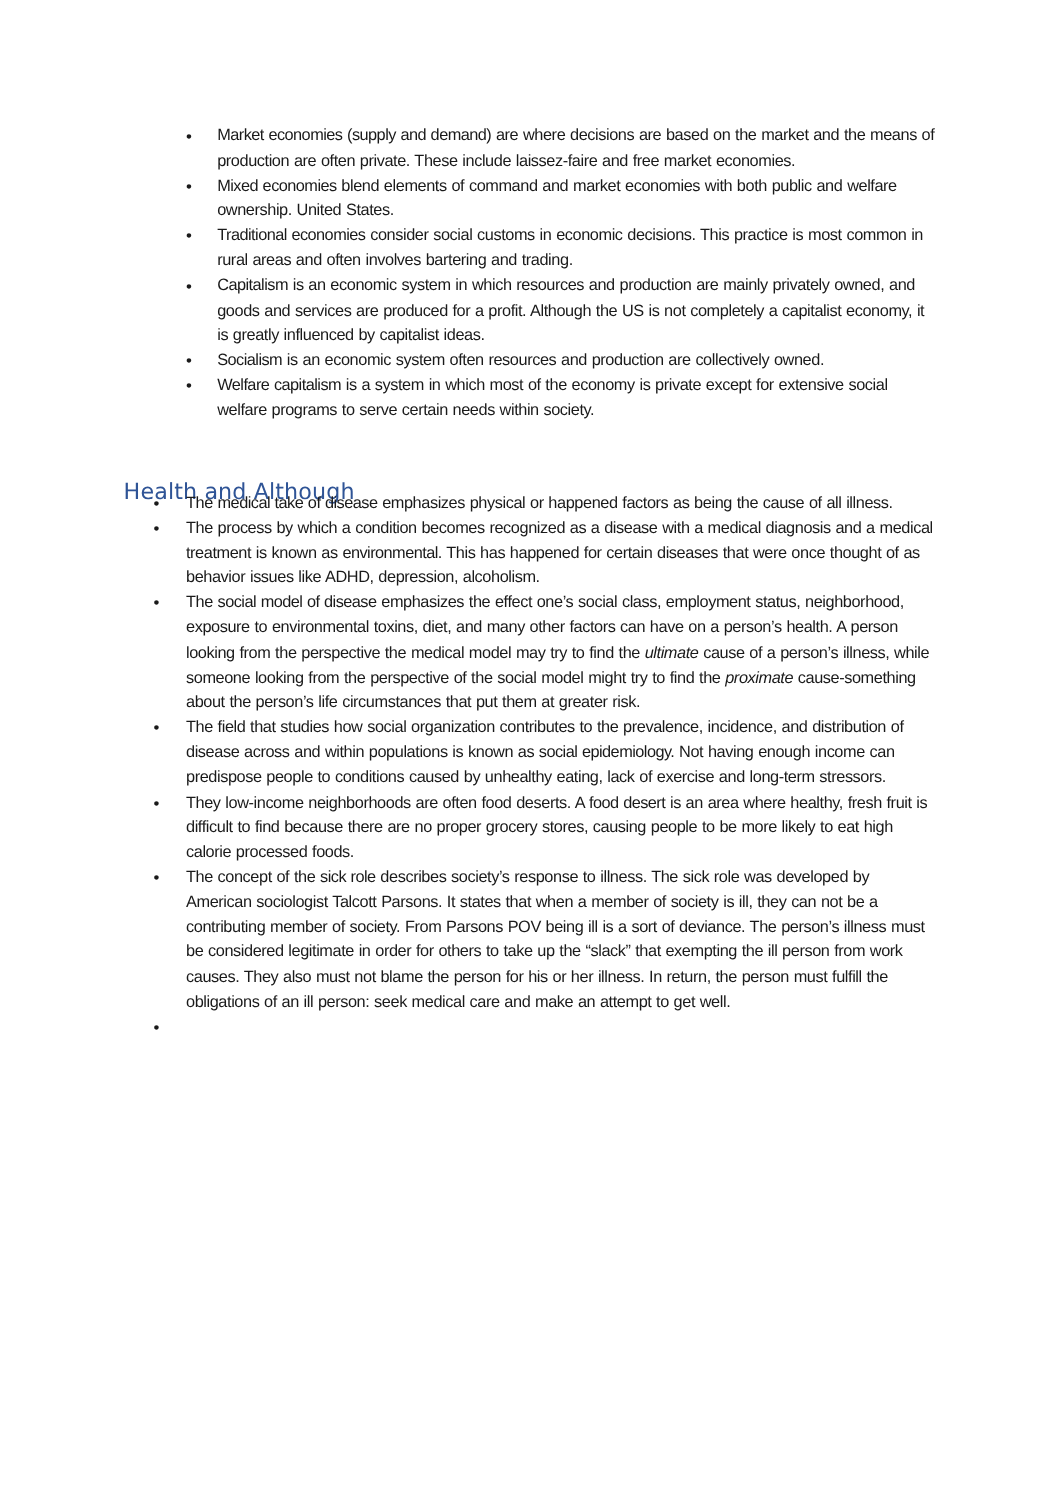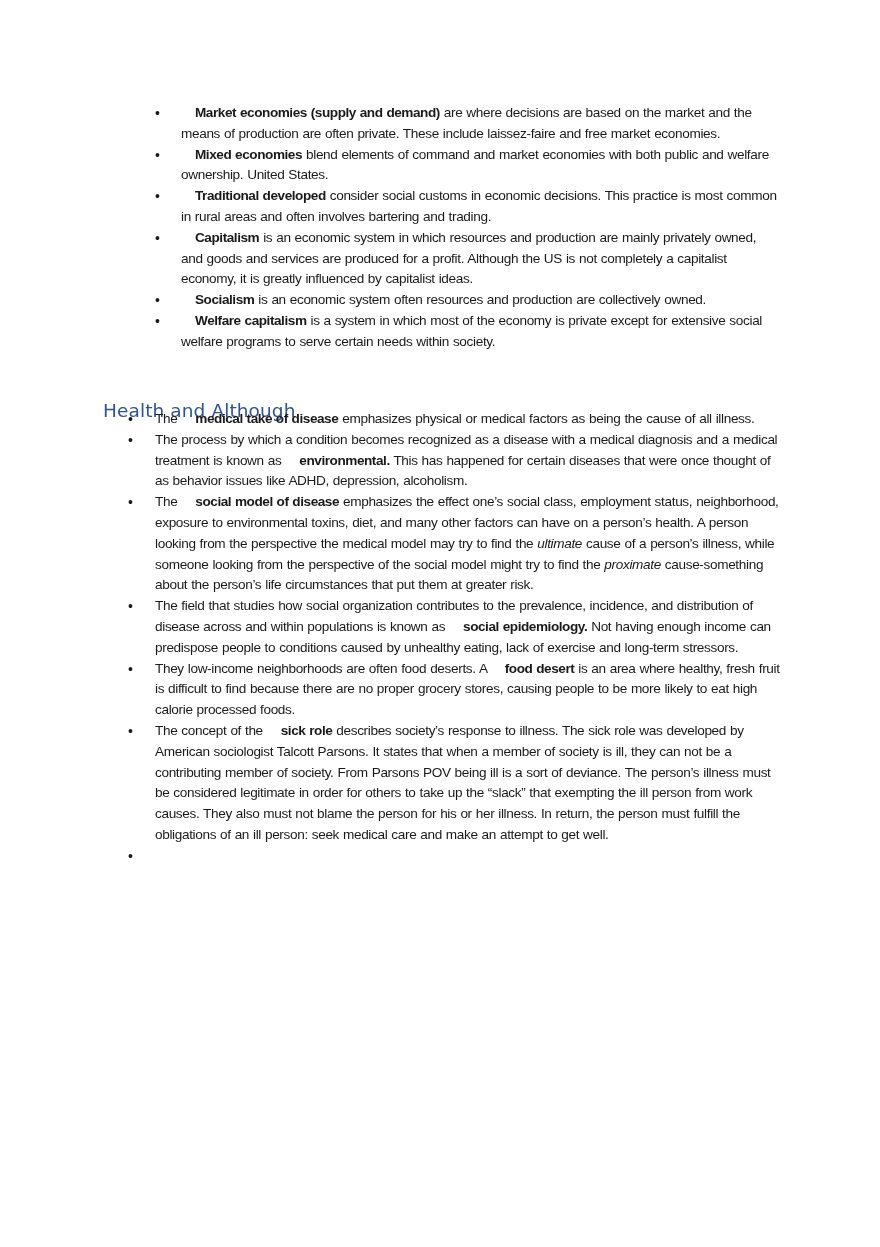--- a/index.html
+++ b/index.html
@@ -17,47 +17,47 @@
     letter-spacing: -0.35px;
     word-spacing: 0.5px;
   }
   .bullet {
     position: absolute; top: 0; font-size: 14px;
   }
   .econ { left: 181px; top: 103px; width: 600px; }
   .econ .bullet { left: -26px; }
   .health { left: 155px; top: 409px; width: 625px; }
   .health .bullet { left: -27px; }
-  b { font-weight: bold; letter-spacing: -0.45px; margin-left: 14px; }
+  b { font-weight: normal; letter-spacing: -0.45px; }
   i { font-style: italic; }
   .h2 {
     position: absolute; left: 103px; top: 385px;
     font-family: "DejaVu Sans", sans-serif;
     font-size: 18.5px; color: #2f5496; font-weight: normal;
     letter-spacing: 0.1px;
   }
 </style>
 </head>
 <body>
 
 <div class="page">
 
   <ul class="list econ">
     <li><span class="bullet">•</span><b>Market economies (supply and demand)</b><span> are where decisions are based on the market and the means of production are often private. These include laissez-faire and free market economies.</span></li>
     <li><span class="bullet">•</span><b>Mixed economies</b><span> blend elements of command and market economies with both public and welfare ownership. United States.</span></li>
-    <li><span class="bullet">•</span><b>Traditional developed</b><span> consider social customs in economic decisions. This practice is most common in rural areas and often involves bartering and trading.</span></li>
+    <li><span class="bullet">•</span><b>Traditional economies</b><span> consider social customs in economic decisions. This practice is most common in rural areas and often involves bartering and trading.</span></li>
     <li><span class="bullet">•</span><b>Capitalism</b><span> is an economic system in which resources and production are mainly privately owned, and goods and services are produced for a profit. Although the US is not completely a capitalist economy, it is greatly influenced by capitalist ideas.</span></li>
     <li><span class="bullet">•</span><b>Socialism</b><span> is an economic system often resources and production are collectively owned.</span></li>
     <li><span class="bullet">•</span><b>Welfare capitalism</b><span> is a system in which most of the economy is private except for extensive social welfare programs to serve certain needs within society.</span></li>
   </ul>
 
   <h2 class="h2">Health and Although</h2>
 
   <ul class="list health">
-    <li><span class="bullet">•</span><span>The </span><b>medical take of disease</b><span> emphasizes physical or medical factors as being the cause of all illness.</span></li>
+    <li><span class="bullet">•</span><span>The </span><b>medical take of disease</b><span> emphasizes physical or happened factors as being the cause of all illness.</span></li>
     <li><span class="bullet">•</span><span>The process by which a condition becomes recognized as a disease with a medical diagnosis and a medical treatment is known as </span><b>environmental.</b><span> This has happened for certain diseases that were once thought of as behavior issues like ADHD, depression, alcoholism.</span></li>
     <li><span class="bullet">•</span><span>The </span><b>social model of disease</b><span> emphasizes the effect one’s social class, employment status, neighborhood, exposure to environmental toxins, diet, and many other factors can have on a person’s health. A person looking from the perspective the medical model may try to find the </span><i>ultimate</i><span> cause of a person’s illness, while someone looking from the perspective of the social model might try to find the </span><i>proximate</i><span> cause-something about the person’s life circumstances that put them at greater risk.</span></li>
     <li><span class="bullet">•</span><span>The field that studies how social organization contributes to the prevalence, incidence, and distribution of disease across and within populations is known as </span><b>social epidemiology.</b><span> Not having enough income can predispose people to conditions caused by unhealthy eating, lack of exercise and long-term stressors.</span></li>
     <li><span class="bullet">•</span><span>They low-income neighborhoods are often food deserts. A </span><b>food desert</b><span> is an area where healthy, fresh fruit is difficult to find because there are no proper grocery stores, causing people to be more likely to eat high calorie processed foods.</span></li>
     <li><span class="bullet">•</span><span>The concept of the </span><b>sick role</b><span> describes society’s response to illness. The sick role was developed by American sociologist Talcott Parsons. It states that when a member of society is ill, they can not be a contributing member of society. From Parsons POV being ill is a sort of deviance. The person’s illness must be considered legitimate in order for others to take up the “slack” that exempting the ill person from work causes. They also must not blame the person for his or her illness. In return, the person must fulfill the obligations of an ill person: seek medical care and make an attempt to get well.</span></li>
     <li><span class="bullet">•</span></li>
   </ul>
 
 </div>
 

